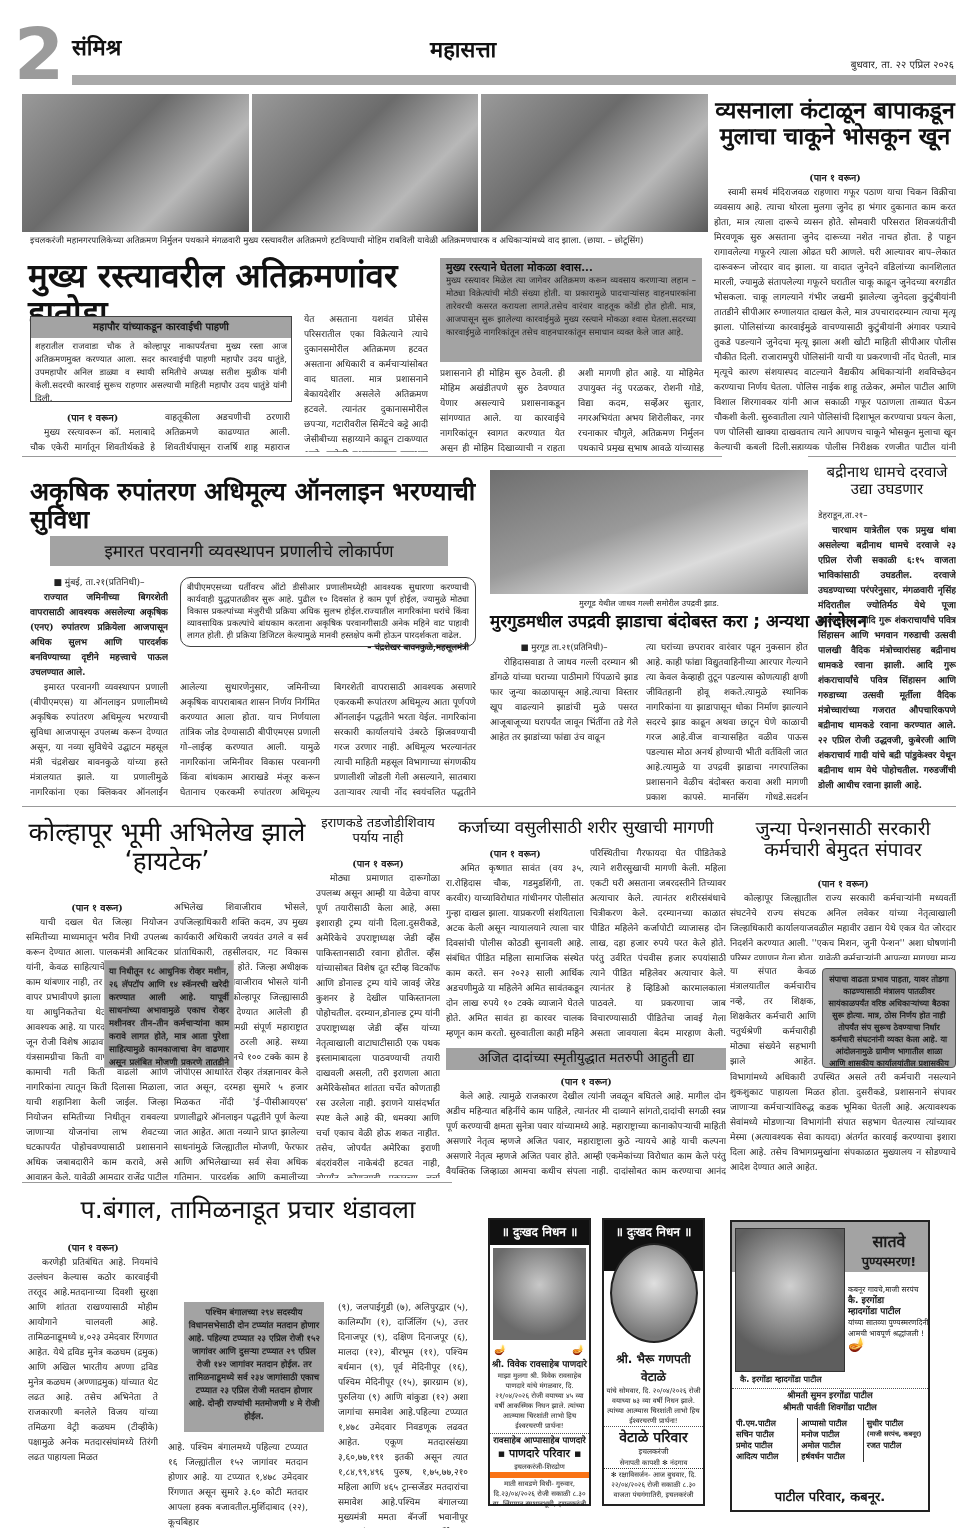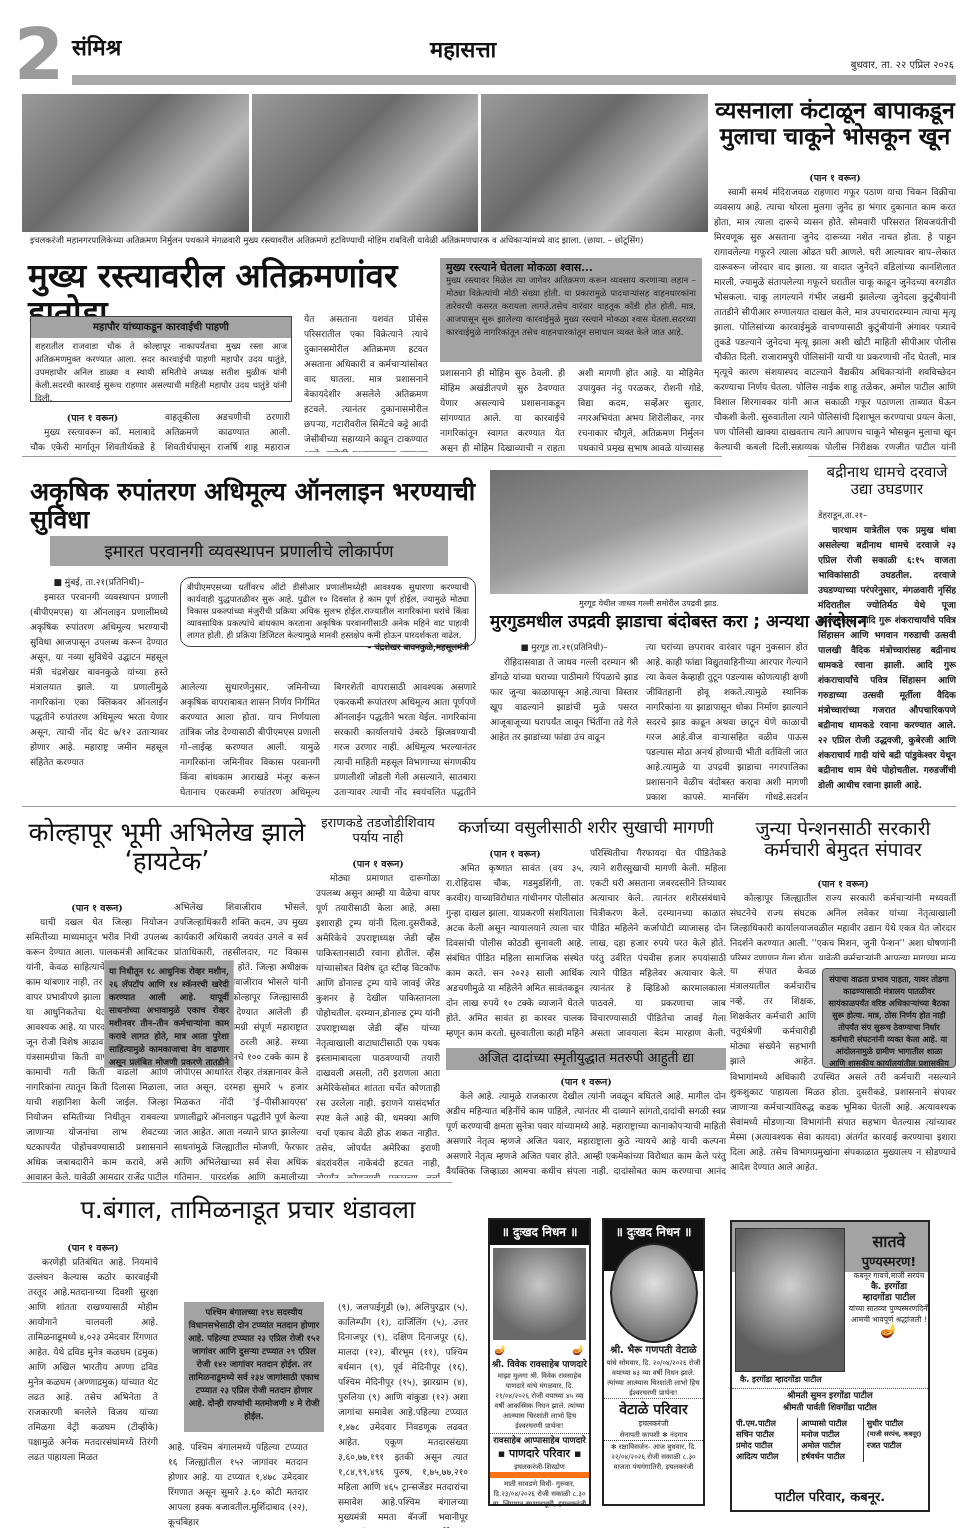--- a/index.html
+++ b/index.html
@@ -61,20 +61,21 @@
   <p>स्वामी समर्थ मंदिराजवळ राहणारा गफूर पठाण याचा चिकन विक्रीचा व्यवसाय आहे. त्याचा थोरला मुलगा जुनेद हा भंगार दुकानात काम करत होता, मात्र त्याला दारूचे व्यसन होते. सोमवारी परिसरात शिवजयंतीची मिरवणूक सुरु असताना जुनेद दारूच्या नशेत नाचत होता. हे पाहून रागावलेल्या गफूरने त्याला ओढत घरी आणले. घरी आल्यावर बाप–लेकात दारूवरून जोरदार वाद झाला. या वादात जुनेदने वडिलांच्या कानशिलात मारली, ज्यामुळे संतापलेल्या गफूरने घरातील चाकू काढून जुनेदच्या बरगडीत भोसकला. चाकू लागल्याने गंभीर जखमी झालेल्या जुनेदला कुटुंबीयांनी तातडीने सीपीआर रुग्णालयात दाखल केले, मात्र उपचारादरम्यान त्याचा मृत्यू झाला. पोलिसांच्या कारवाईमुळे वाचण्यासाठी कुटुंबीयांनी अंगावर पत्र्याचे तुकडे पडल्याने जुनेदचा मृत्यू झाला अशी खोटी माहिती सीपीआर पोलीस चौकीत दिली. राजारामपुरी पोलिसांनी याची या प्रकरणाची नोंद घेतली, मात्र मृत्यूचे कारण संशयास्पद वाटल्याने वैद्यकीय अधिकाऱ्यांनी शवविच्छेदन करण्याचा निर्णय घेतला. पोलिस नाईक शाहू तळेकर, अमोल पाटील आणि विशाल शिरगावकर यांनी आज सकाळी गफूर पठाणला ताब्यात घेऊन चौकशी केली. सुरुवातीला त्याने पोलिसांची दिशाभूल करण्याचा प्रयत्न केला, पण पोलिसी खाक्या दाखवताच त्याने आपणच चाकूने भोसकून मुलाचा खून केल्याची कबुली दिली.सहाय्यक पोलीस निरीक्षक रणजीत पाटील यांनी पथकासह विक्रम नगर येथील घरात जाऊन घटनेचा पंचनामा केला. आरोपी गफूर पठाण याला खुनाच्या गुन्ह्याखाली अटक करण्यात आली आहे.</p>
 </div>
 
 <div class="abs rule" style="left:22px;top:456px;width:700px"></div>
 <div class="abs rule" style="left:808px;top:456px;width:148px"></div>
 
 <div class="abs hl" style="left:30px;top:478px;width:450px;font-size:25px">अकृषिक रुपांतरण अधिमूल्य ऑनलाइन भरण्याची सुविधा</div>
 <div class="abs grey hl" style="left:50px;top:536px;width:398px;height:30px;font-size:17px;text-align:center;padding-top:6px;font-weight:normal">इमारत परवानगी व्यवस्थापन प्रणालीचे लोकार्पण</div>
 <div class="abs txt" style="left:30px;top:575px;width:138px;height:225px;overflow:hidden">
   <div style="font-size:9px;text-align:center">■ मुंबई, ता.२१(प्रतिनिधी)–</div>
+  <p style="font-weight:bold">राज्यात जमिनीच्या बिगरशेती वापरासाठी आवश्यक असलेल्या अकृषिक (एनए) रुपांतरण प्रक्रियेला आजपासून अधिक सुलभ आणि पारदर्शक बनविण्याच्या दृष्टीने महत्त्वाचे पाऊल उचलण्यात आले.</p>
   <p>इमारत परवानगी व्यवस्थापन प्रणाली (बीपीएमएस) या ऑनलाइन प्रणालीमध्ये अकृषिक रुपांतरण अधिमूल्य भरण्याची सुविधा आजपासून उपलब्ध करून देण्यात असून, या नव्या सुविधेचे उद्घाटन महसूल मंत्री चंद्रशेखर बावनकुळे यांच्या हस्ते मंत्रालयात झाले. या प्रणालीमुळे नागरिकांना एका क्लिकवर ऑनलाईन पद्धतीने रुपांतरण अधिमूल्य भरता येणार असून, त्याची नोंद थेट ७/१२ उताऱ्यावर होणार आहे. महाराष्ट्र जमीन महसूल संहितेत करण्यात</p>
 </div>
 <div class="abs" style="left:180px;top:577px;width:296px;height:70px;border:1.5px solid #444;border-radius:10px;padding:3px 6px">
   <div class="txt" style="font-size:8.5px;line-height:12px">बीपीएमएसच्या धर्तीवरच ऑटो डीसीआर प्रणालीमध्येही आवश्यक सुधारणा करण्याची कार्यवाही युद्धपातळीवर सुरू आहे. पुढील १० दिवसांत हे काम पूर्ण होईल, ज्यामुळे मोठ्या विकास प्रकल्पांच्या मंजुरीची प्रक्रिया अधिक सुलभ होईल.राज्यातील नागरिकांना घरांचे किंवा व्यावसायिक प्रकल्पांचे बांधकाम करताना अकृषिक परवानगीसाठी अनेक महिने वाट पाहावी लागत होती. ही प्रक्रिया डिजिटल केल्यामुळे मानवी हस्तक्षेप कमी होऊन पारदर्शकता वाढेल.</div>
   <div style="text-align:right;font-size:8.5px;font-weight:bold">– चंद्रशेखर बावनकुळे,महसूलमंत्री</div>
 </div>
 <div class="abs txt" style="left:180px;top:680px;width:140px;height:120px;overflow:hidden">आलेल्या सुधारणेनुसार, जमिनीच्या अकृषिक वापराबाबत शासन निर्णय निर्गमित करण्यात आला होता. याच निर्णयाला तांत्रिक जोड देण्यासाठी बीपीएमएस प्रणाली गो–लाईव्ह करण्यात आली. यामुळे नागरिकांना जमिनीवर विकास परवानगी किंवा बांधकाम आराखडे मंजूर करून घेतानाच एकरकमी रुपांतरण अधिमूल्य भरण्याची सुविधा एकाच छताखाली उपलब्ध झाली आहे. या प्रणालीची प्रमुख वैशिष्ट्य म्हणजे</div>
 <div class="abs txt" style="left:334px;top:680px;width:142px;height:120px;overflow:hidden">बिगरशेती वापरासाठी आवश्यक असणारे एकरकमी रूपांतरण अधिमूल्य आता पूर्णपणे ऑनलाईन पद्धतीने भरता येईल. नागरिकांना सरकारी कार्यालयांचे उंबरठे झिजवण्याची गरज उरणार नाही. अधिमूल्य भरल्यानंतर त्याची माहिती महसूल विभागाच्या संगणकीय प्रणालीशी जोडली गेली असल्याने, सातबारा उताऱ्यावर त्याची नोंद स्वयंचलित पद्धतीने घेतली जाणार आहे.</div>
 
 <div class="abs photo" style="left:490px;top:470px;width:318px;height:124px;background:linear-gradient(160deg,#6f6f6f,#9a9a9a 45%,#dcdcdc 70%,#8b8b8b)"></div>
@@ -149,37 +150,37 @@
   <div class="small" style="font-size:7px;line-height:10px;padding:0 2px">माझा मुलगा श्री. विवेक रावसाहेब पाणदारे यांचे मंगळवार, दि. २१/०४/२०२६ रोजी वयाच्या ४५ व्या वर्षी आकस्मिक निधन झाले. त्यांच्या आत्म्यास चिरशांती लाभो हिच ईश्वरचरणी प्रार्थना!</div>
   <div style="font-weight:bold;font-size:8.5px;border-top:1px dotted #555;margin-top:2px">रावसाहेब आप्पासाहेब पाणदारे</div>
   <div style="font-weight:bold;font-size:11px">▪ पाणदारे परिवार ▪</div>
   <div style="font-size:7px">इचलकरंजी-शिरढोण</div>
   <div style="font-size:7px;line-height:10px;border-top:6px solid #f97316;padding:1px">माती सावडणे विधी- गुरुवार, दि.२३/०४/२०२६ रोजी सकाळी ८.३० वा. लिंगायत स्मशानभूमी, इचलकरंजी</div>
 </div>
 
 <div class="abs ad" style="left:602px;top:1218px;width:103px;height:288px">
   <div class="head" style="font-size:12px;padding-bottom:30px">॥ दुःखद निधन ॥</div>
   <div style="margin:-28px auto 0;width:88px;height:100px;border-radius:50%;border:2px solid #222;background:radial-gradient(circle at 50% 40%,#e0e0e0,#777 75%)"></div>
-  <div style="font-weight:bold;font-size:10px;margin-top:0">श्री. भैरू गणपती वेटाळे</div>
+  <div style="font-weight:bold;font-size:12px;margin-top:8px">श्री. भैरू गणपती वेटाळे</div>
   <div class="small" style="font-size:7px;line-height:10px;padding:0 2px">यांचे सोमवार, दि. २०/०४/२०२६ रोजी वयाच्या ७३ व्या वर्षी निधन झाले. त्यांच्या आत्म्यास चिरशांती लाभो हिच ईश्वरचरणी प्रार्थना!</div>
   <div style="font-weight:bold;font-size:14px;border-top:1px dotted #555">वेटाळे परिवार</div>
   <div style="font-size:7.5px">इचलकरंजी</div>
   <div style="font-size:7px">सेनापती कापशी ✻ नंदगाव</div>
   <div style="font-size:7px;line-height:10px;border-top:1px dotted #333;padding:1px">✻ रक्षाविसर्जन- आज बुधवार, दि. २२/०४/२०२६ रोजी सकाळी ८.३० वाजता पंचगंगातिरी, इचलकरंजी</div>
 </div>
 
 <div class="abs ad" style="left:730px;top:1220px;width:200px;height:292px;text-align:left">
   <div class="grey" style="position:absolute;left:0;top:0;width:100%;height:50px"></div>
   <div class="abs photo" style="left:3px;top:6px;width:110px;height:144px;border:1px solid #333;background:radial-gradient(circle at 50% 40%,#d0d0d0,#5e5e5e 70%)"></div>
   <div class="abs" style="left:8px;top:152px;font-size:8px;font-weight:bold">कै. इरगोंडा म्हादगोंडा पाटील</div>
   <div class="abs" style="left:116px;top:8px;width:82px;text-align:center;font-weight:bold">
     <div style="font-size:16px">सातवे</div>
     <div style="font-size:13px">पुण्यस्मरण!</div>
   </div>
-  <div class="abs" style="left:116px;top:48px;width:82px;text-align:center;font-size:7.5px;line-height:11px">
+  <div class="abs" style="left:116px;top:62px;width:82px;text-align:left;font-size:7.5px;line-height:11px">
     <div>कबनूर गावचे,माजी सरपंच</div>
     <div style="font-weight:bold;font-size:9px">कै. इरगोंडा</div>
     <div style="font-weight:bold;font-size:9px">म्हादगोंडा पाटील</div>
     <div>यांच्या सातव्या पुण्यस्मरणदिनी आमची भावपूर्ण श्रद्धांजली !</div>
     <div style="font-size:14px">🪔</div>
   </div>
   <div class="abs" style="left:0;top:166px;width:100%;border-top:1px dotted #555;text-align:center;font-size:8.5px;font-weight:bold">
     <div>श्रीमती सुमन इरगोंडा पाटील</div>
     <div>श्रीमती पार्वती शिवगोंडा पाटील</div>
   </div>

